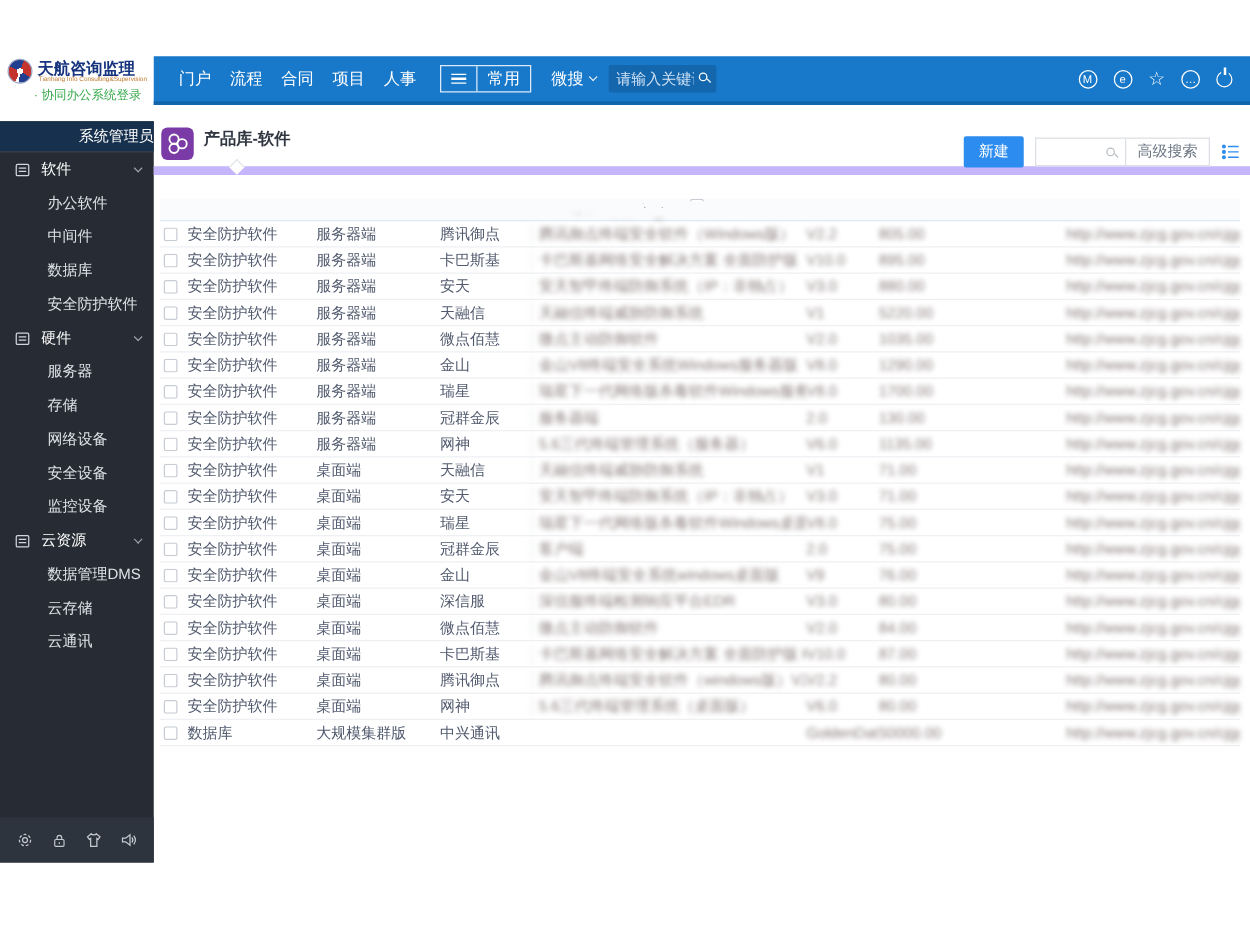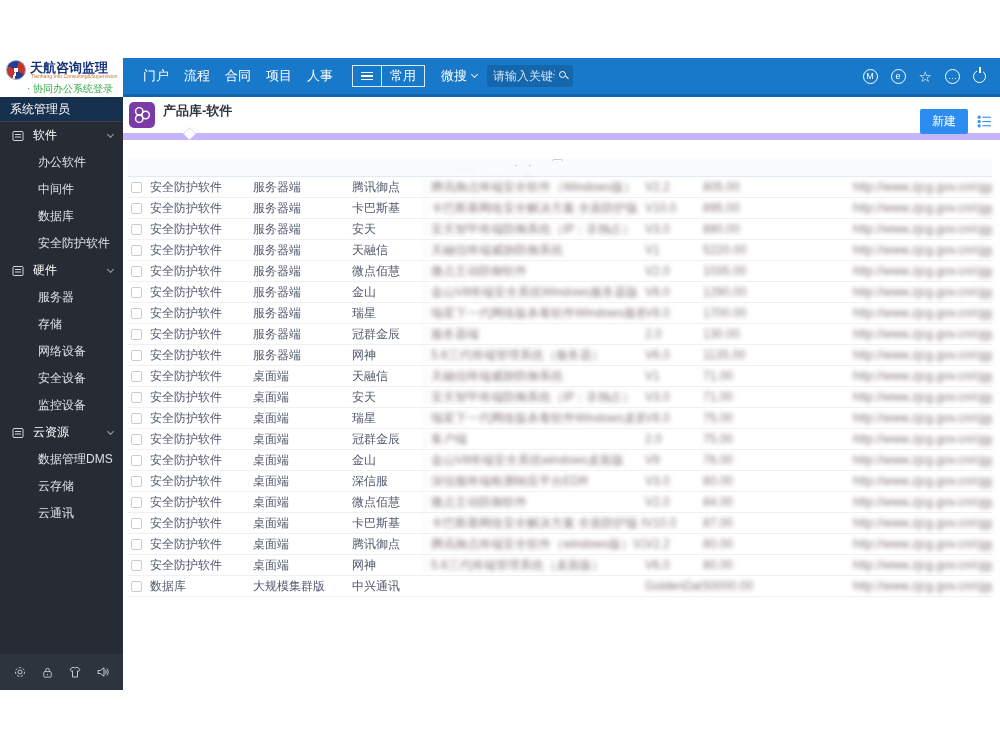--- a/index.html
+++ b/index.html
@@ -2,21 +2,21 @@
 <html><head>
 <meta charset="utf-8">
 <style>
   * { box-sizing: border-box; }
   html,body { margin:0; padding:0; }
   body {
     width:1000px; height:750px; position:relative; overflow:hidden;
     background:#fff; font-family:"Liberation Sans", sans-serif;
   }
   
-  .topbar { position:absolute; left:0; top:58px; width:1000px; height:39px; }
+  .topbar { position:absolute; left:0; top:45px; width:1000px; height:39px; }
   .logo-area { position:absolute; left:0; top:0; width:123px; height:39px; background:#fff; }
   .logo-mark { position:absolute; left:6px; top:2px; width:20px; height:20px; border-radius:50%;
     background: radial-gradient(circle at center, #fff 0 2.5px, transparent 2.5px),
       conic-gradient(from 20deg, #c4342f 0 100deg, #223f8f 100deg 165deg, #fff 165deg 185deg, #c4342f 185deg 275deg, #223f8f 275deg 360deg);
     border:1px solid #9aa6c4; }
   .logo-title { position:absolute; left:30px; top:1px; font-size:13px; font-weight:bold; color:#16337e; white-space:nowrap; }
   .logo-sub { position:absolute; left:31px; top:16px; font-size:6px; color:#c07a30; white-space:nowrap; transform:scale(.85); transform-origin:left top; }
   .logo-login { position:absolute; left:27px; top:24px; font-size:10px; color:#35a94a; white-space:nowrap; }
   .navbar { position:absolute; left:123px; top:0; width:877px; height:39px; background:#1878c9;
     border-bottom:3px solid #1265ab; display:flex; align-items:center; padding:0 14px 0 20px; }
@@ -37,21 +37,21 @@
   .mag::after { content:''; position:absolute; width:4px; height:1.3px; background:#fff; transform:rotate(45deg); right:-3.5px; bottom:-1.5px; }
   .nav-icons { margin-left:auto; display:flex; align-items:center; gap:13px; }
   .cicon { width:15px; height:15px; border:1px solid #fff; border-radius:50%; color:#fff; font-size:9px;
     display:flex; align-items:center; justify-content:center; cursor:pointer; }
   .star-ic { color:#fff; font-size:15px; line-height:15px; cursor:pointer; }
   .power-ic { width:13px; height:13px; border:1.5px solid #fff; border-radius:50%; position:relative; cursor:pointer; }
   .power-ic::before { content:''; position:absolute; left:50%; top:-4px; transform:translateX(-50%);
     width:2px; height:6px; background:#fff; box-shadow:0 0 0 2px #1878c9; }
   
   .sidebar { position:absolute; left:0; top:97px; width:123px; height:593px; background:#272c34; }
-  .side-band { height:24px; background:#17304d; color:#fff; font-size:12px; line-height:24px; padding-left:10px; }
+  .side-band { height:24px; background:#17304d; color:#fff; font-size:12px; line-height:24px; padding-left:10px;text-align:right; }
   .side-section { color:#98a1ab; font-size:12px; padding:9px 0 9px 10px; }
   .side-divider { height:1px; background:#3a414b; }
   .group-header { display:flex; align-items:center; height:27px; padding:0 10px 0 12px; color:#fff; font-size:12px; cursor:pointer; }
   .gicon { margin-right:9px; display:flex; }
   .glabel { flex:1; }
   .chev-g { width:5px; height:5px; border-right:1px solid #9aa3ad; border-bottom:1px solid #9aa3ad; transform:rotate(45deg); margin-top:-2px; }
   .group-item { height:27px; line-height:27px; padding-left:38px; color:#dde2e8; font-size:12px; cursor:pointer; white-space:nowrap; }
   .side-footer { position:absolute; bottom:0; left:0; width:123px; height:36px; background:#2e343d;
     display:flex; align-items:center; justify-content:space-around; padding:0 6px; }
   .side-footer span { display:flex; cursor:pointer; }
@@ -262,20 +262,25 @@
       <svg viewBox="0 0 26 26" width="24" height="24" fill="none" stroke="#fff" stroke-width="1.6">
         <circle cx="10" cy="9" r="4"></circle>
           <circle cx="17" cy="13" r="4"></circle>
           <circle cx="10" cy="17" r="4"></circle>
       </svg>
     </span>
     <span class="page-title">产品库-软件</span>
     <span class="tab-caret"></span>
     <span class="head-actions">
       <button class="btn-new">新建</button>
+      <span class="adv-box">
+        <span class="adv-blank"></span>
+        <span class="mag"></span>
+        <span class="adv-label">高级搜索</span>
+      </span>
       <span class="list-view">
         <svg viewBox="0 0 14 14" width="15" height="15" stroke="#2d8cf0" fill="#2d8cf0">
           <circle cx="2" cy="3" r="1"></circle>
             <line x1="5" y1="3" x2="13" y2="3"></line>
           <circle cx="2" cy="7" r="1"></circle>
             <line x1="5" y1="7" x2="13" y2="7"></line>
           <circle cx="2" cy="11" r="1"></circle>
             <line x1="5" y1="11" x2="13" y2="11"></line>
         </svg>
       </span>

